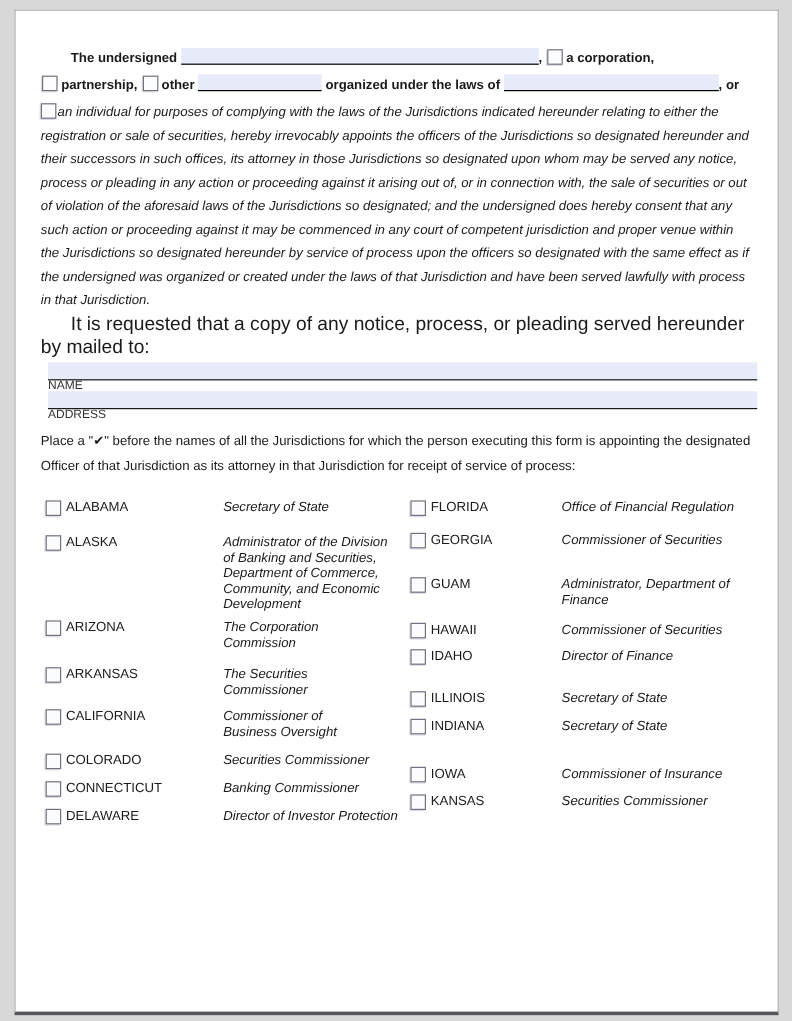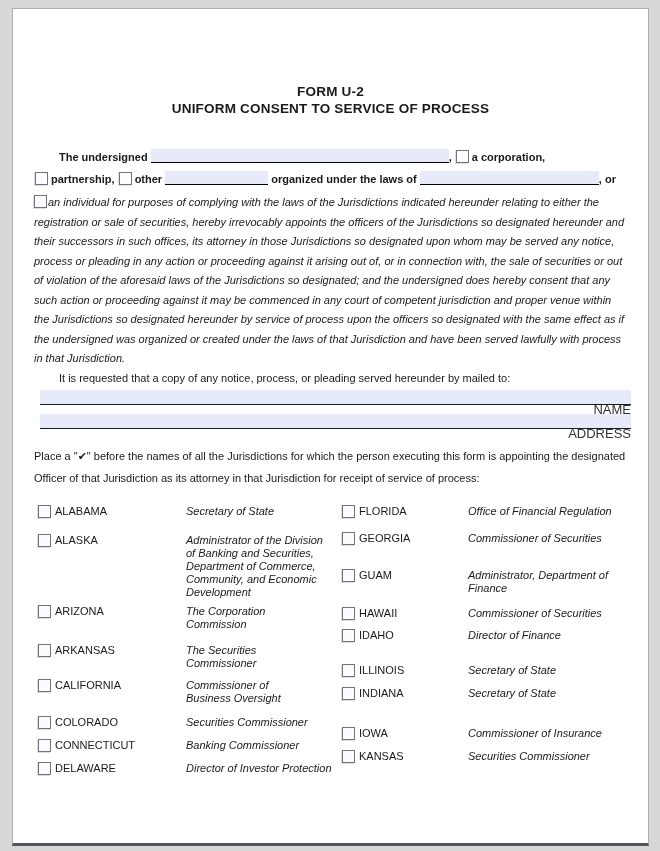--- a/index.html
+++ b/index.html
@@ -30,25 +30,25 @@
 
   .cb {
     display:inline-block; width:11px; height:11px; box-sizing:content-box;
     background:#fcfdff; border:1px solid #72727e;
     box-shadow:-1px 1px 0 0 #dcdce4;
     vertical-align:-2px; margin:0 3px 0 1px;
   }
 
   .para { font-size:11px; line-height:19.5px; margin-top:3px;font-style:italic; }
   .para .cb { margin-left:0; margin-right:1px; }
-  .request { font-size:11px; line-height:19.5px; text-indent:25px; }
+  .request { font-size:16px; line-height:19.5px; text-indent:25px; }
 
   .mail { margin-top:2px; margin-left:6px; margin-right:-4px; }
   .mail-field { height:14px; background:#e7eaf8; border-bottom:1px solid #1a1a1a; }
-  .mail-label { text-align:right; font-size:13px; line-height:9px; color:#333333; }
+  .mail-label { text-align:left; font-size:10px; line-height:9px; color:#333333; }
 
   .instruction { margin-top:8px; font-size:11px; line-height:21.5px; }
 
   .jur { display:flex; margin-top:16px; padding-left:4px; font-size:11px; }
   .jcol-left { width:304px; flex:none; }
   .jcol-right { flex:1; }
   .jrow { display:flex; align-items:flex-start; line-height:13px; }
   .cb2 {
     width:11px; height:11px; flex:none; box-sizing:content-box;
     background:#fbfcfe; border:1px solid #72727e;
@@ -57,24 +57,20 @@
   }
   .jcol-left .jstate { width:131px; flex:none; }
   .jcol-right .jstate { width:109px; flex:none; }
   .jofficer { flex:1; white-space:pre-line;font-style:italic; }
 </style>
 </head>
 <body>
 
 <div class="page">
 
-  <div class="form-title">
-    <div>FORM U-2</div>
-    <div>UNIFORM CONSENT TO SERVICE OF PROCESS</div>
-  </div>
 
   <div class="intro">
     <div class="iline"><span class="indent"></span><span>The undersigned</span> <span class="fill w1"></span><span>,</span> <span class="cb"></span><span>a corporation,</span></div>
     <div class="iline"><span class="cb"></span><span>partnership,</span> <span class="cb"></span><span>other</span> <span class="fill w2"></span> <span>organized under the laws of</span> <span class="fill w3"></span><span>, or</span></div>
   </div>
 
   <div class="para"><span class="cb"></span><span>an individual for purposes of complying with the laws of the Jurisdictions indicated hereunder relating to either the registration or sale of securities, hereby irrevocably appoints the officers of the Jurisdictions so designated hereunder and their successors in such offices, its attorney in those Jurisdictions so designated upon whom may be served any notice, process or pleading in any action or proceeding against it arising out of, or in connection with, the sale of securities or out of violation of the aforesaid laws of the Jurisdictions so designated; and the undersigned does hereby consent that any such action or proceeding against it may be commenced in any court of competent jurisdiction and proper venue within the Jurisdictions so designated hereunder by service of process upon the officers so designated with the same effect as if the undersigned was organized or created under the laws of that Jurisdiction and have been served lawfully with process in that Jurisdiction.</span></div>
 
   <div class="request">It is requested that a copy of any notice, process, or pleading served hereunder by mailed to:</div>
 

